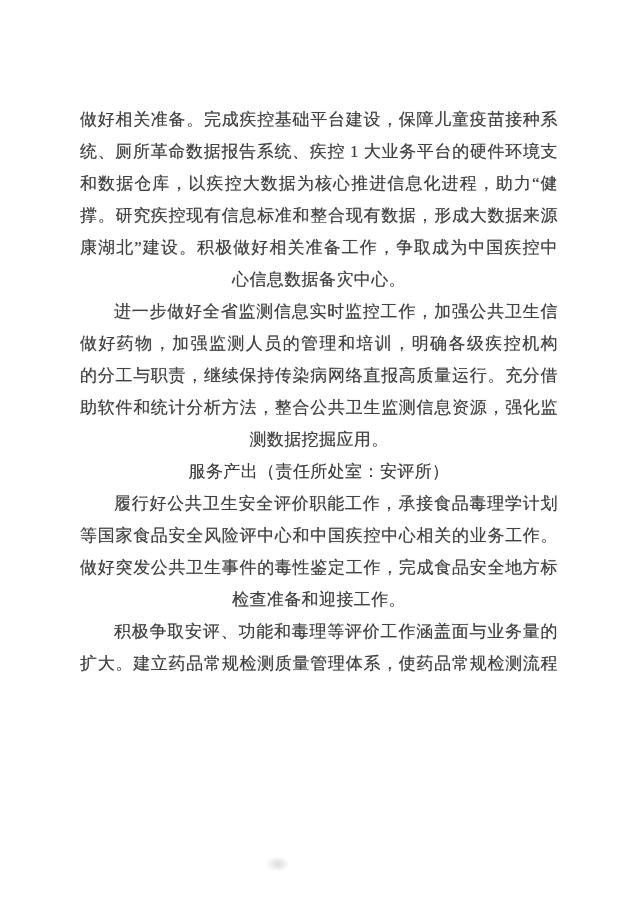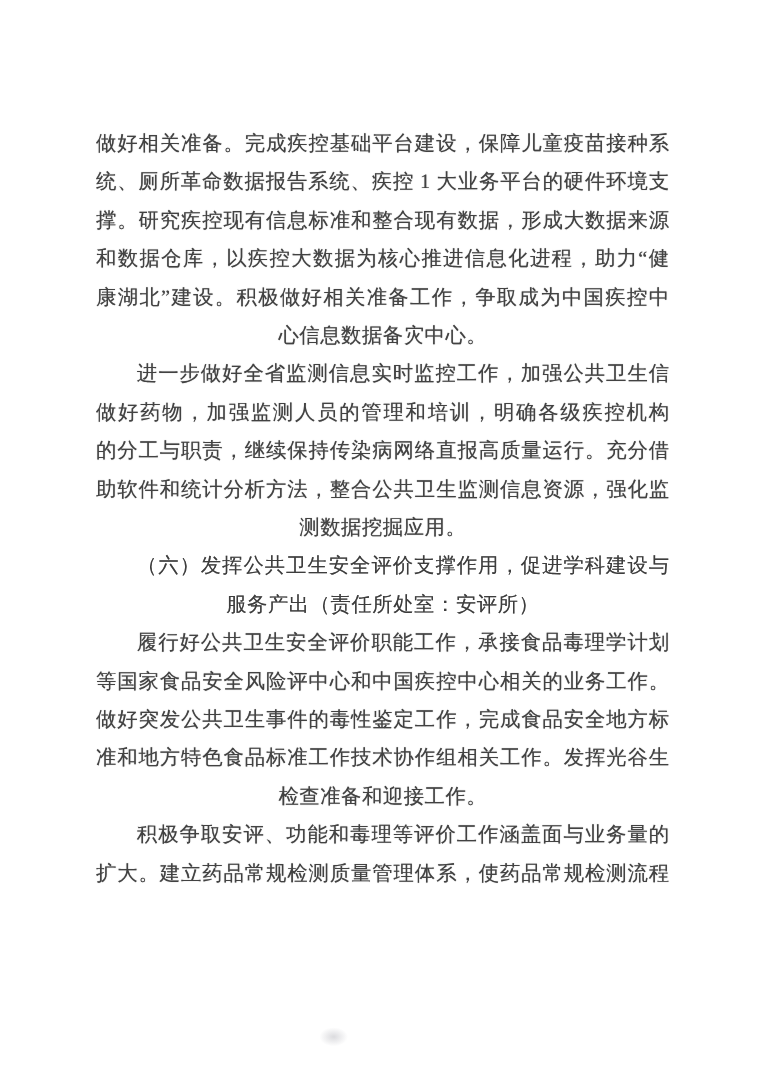--- a/index.html
+++ b/index.html
@@ -48,33 +48,31 @@
     background: radial-gradient(ellipse at center, rgba(175,175,182,0.45) 0%, rgba(175,175,182,0.0) 70%);
   }
 </style>
 </head>
 <body>
 
 <div class="page">
   <div class="doc-body">
       <div class="line justify">做好相关准备。完成疾控基础平台建设，保障儿童疫苗接种系</div>
       <div class="line justify">统、厕所革命数据报告系统、疾控 1 大业务平台的硬件环境支</div>
+      <div class="line justify">和数据仓库，以疾控大数据为核心推进信息化进程，助力“健</div>
       <div class="line justify">撑。研究疾控现有信息标准和整合现有数据，形成大数据来源</div>
-      <div class="line justify">和数据仓库，以疾控大数据为核心推进信息化进程，助力“健</div>
       <div class="line justify">康湖北”建设。积极做好相关准备工作，争取成为中国疾控中</div>
       <div class="line">心信息数据备灾中心。</div>
       <div class="line indent justify">进一步做好全省监测信息实时监控工作，加强公共卫生信</div>
       <div class="line justify">做好药物，加强监测人员的管理和培训，明确各级疾控机构</div>
       <div class="line justify">的分工与职责，继续保持传染病网络直报高质量运行。充分借</div>
       <div class="line justify">助软件和统计分析方法，整合公共卫生监测信息资源，强化监</div>
       <div class="line">测数据挖掘应用。</div>
-      <div class="line heading indent justify">（六）发挥公共卫生安全评价支撑作用，促进学科建设与</div>
       <div class="line heading">服务产出（责任所处室：安评所）</div>
       <div class="line indent justify">履行好公共卫生安全评价职能工作，承接食品毒理学计划</div>
       <div class="line justify">等国家食品安全风险评中心和中国疾控中心相关的业务工作。</div>
       <div class="line justify">做好突发公共卫生事件的毒性鉴定工作，完成食品安全地方标</div>
-      <div class="line justify">准和地方特色食品标准工作技术协作组相关工作。发挥光谷生</div>
       <div class="line">检查准备和迎接工作。</div>
       <div class="line indent justify">积极争取安评、功能和毒理等评价工作涵盖面与业务量的</div>
       <div class="line justify">扩大。建立药品常规检测质量管理体系，使药品常规检测流程</div>
     </div>
   <div class="smudge"></div>
 </div>
 
 </body></html>

